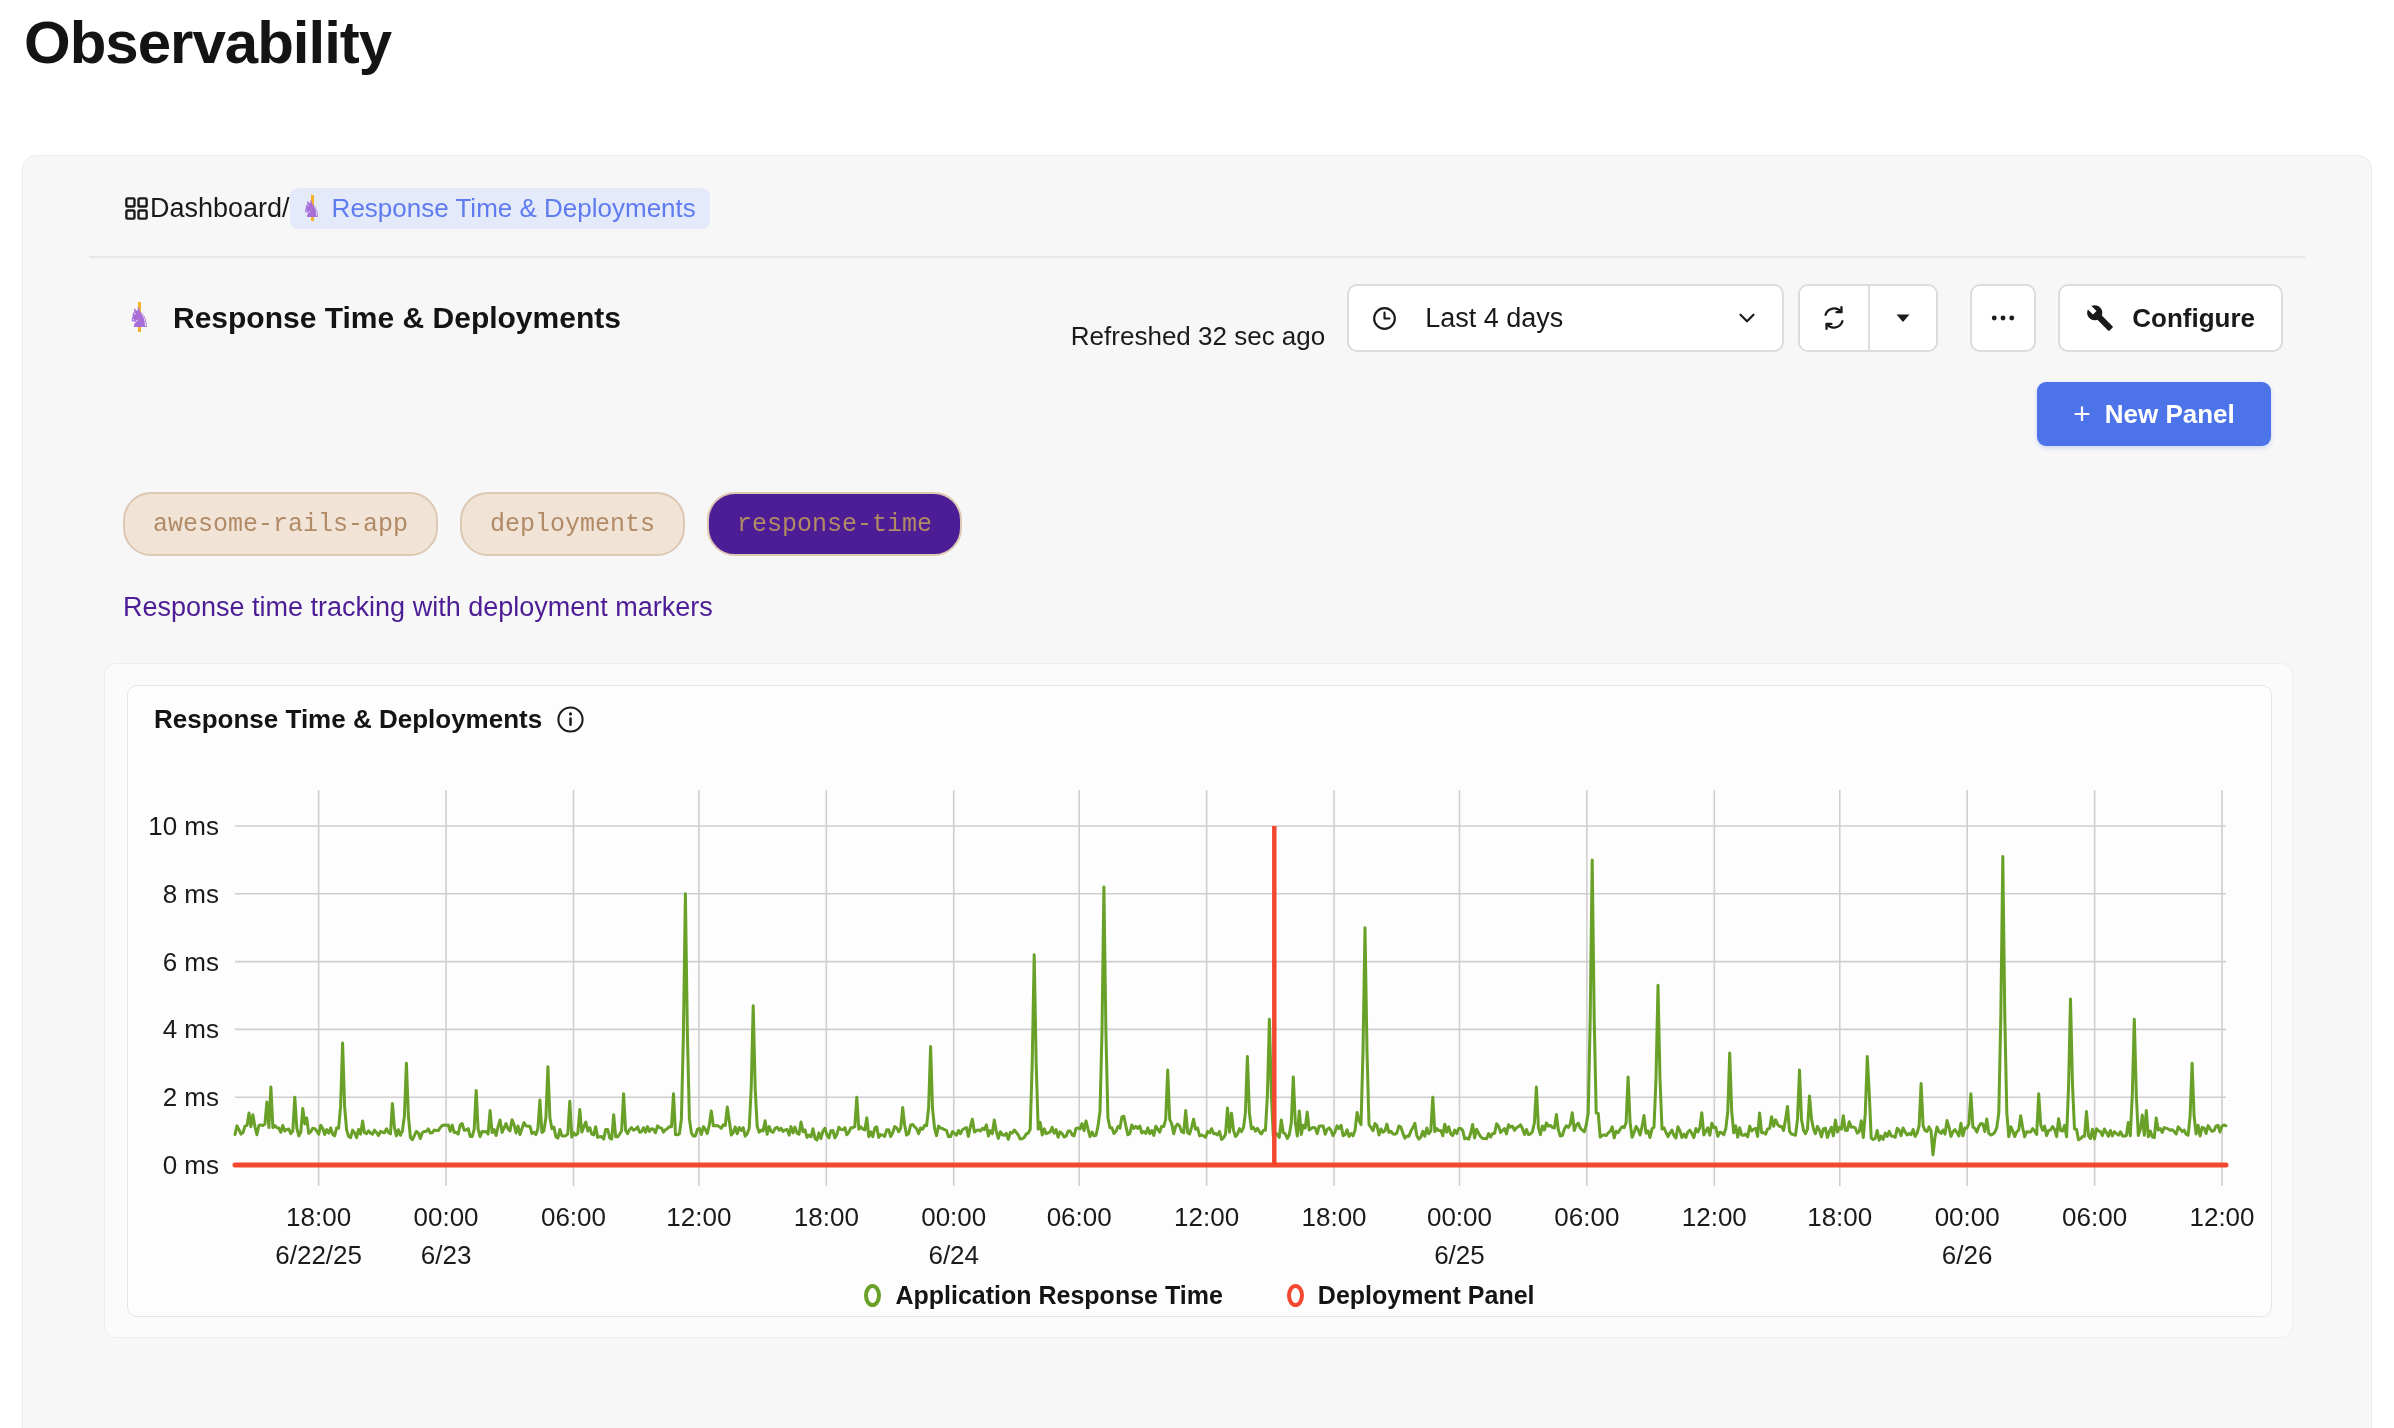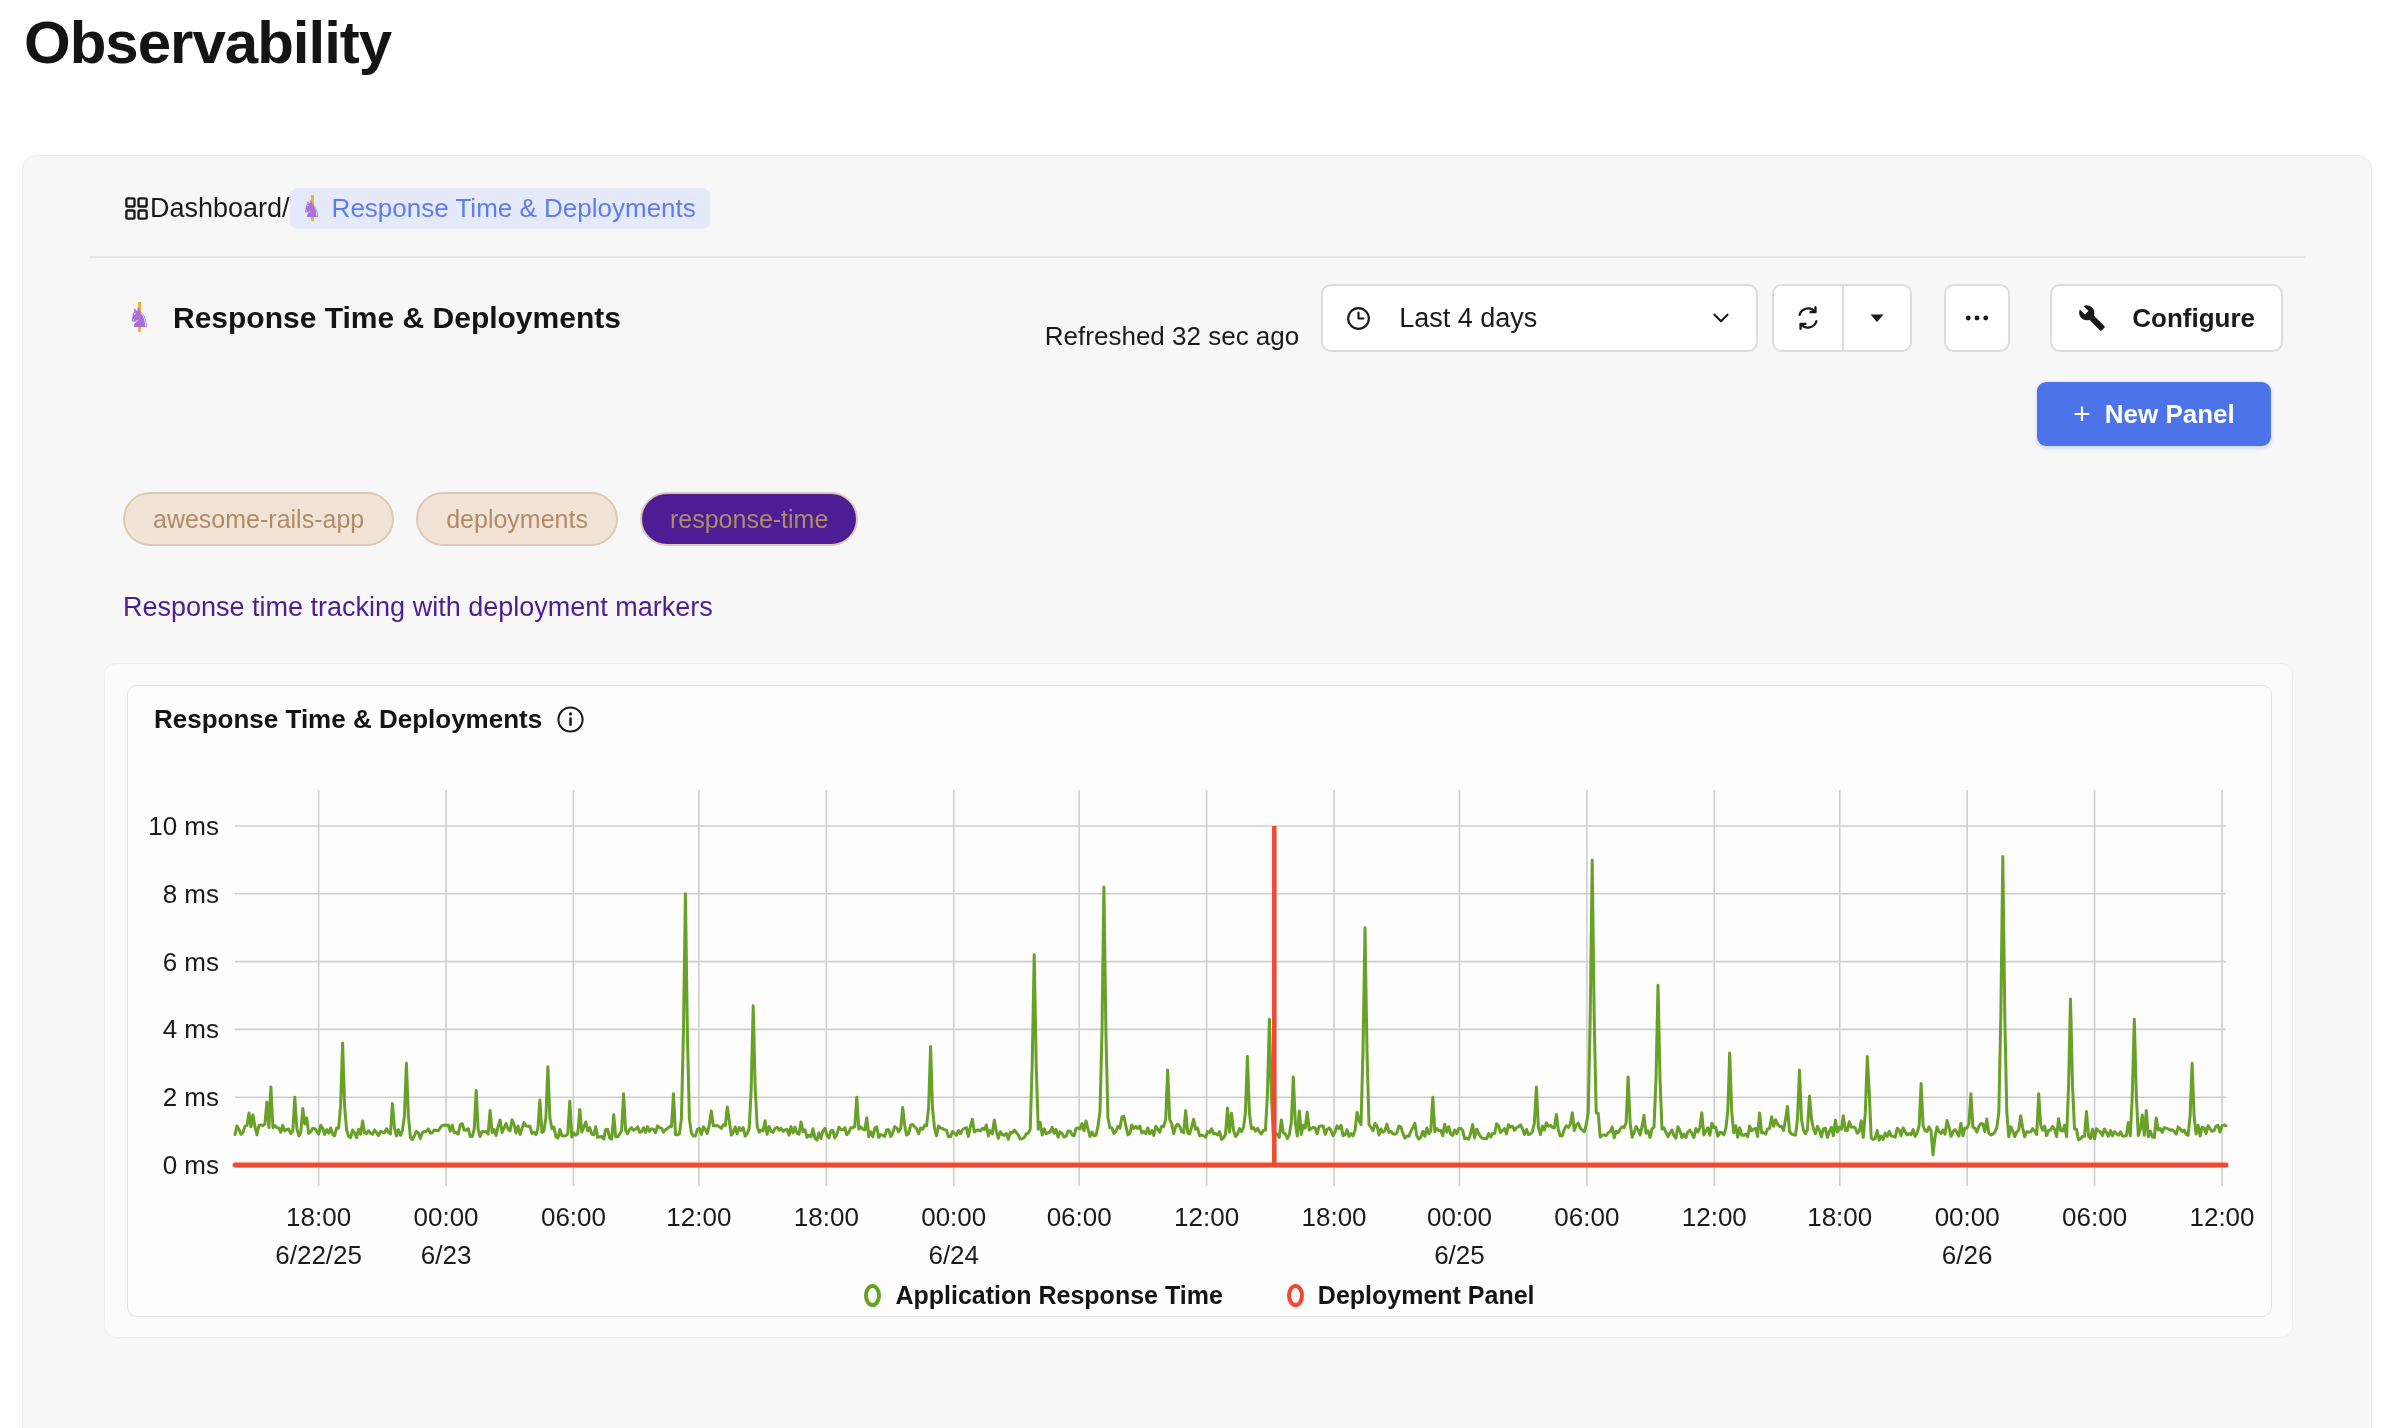--- a/index.html
+++ b/index.html
@@ -39,33 +39,33 @@
 
   .btn { display:flex; align-items:center; justify-content:center; background:#fff;
          border:2px solid #dcdcde; border-radius:10px; height:68px; cursor:pointer; color:#1a1a1a; }
   .dropdown { width:437px; justify-content:flex-start; padding:0 22px; gap:27px; font-size:27px; }
   .dropdown .chev { margin-left:auto; }
   .split { display:flex; height:68px; border:2px solid #dcdcde; border-radius:10px; background:#fff; overflow:hidden; }
   .split .half { display:flex; align-items:center; justify-content:center; width:68px; height:100%;
                  cursor:pointer; background:#fff; border:none; }
   .split .half + .half { border-left:2px solid #dcdcde; }
   .more-btn { width:66px; margin-left:18px; }
-  .configure-btn { padding:0 26px; gap:26px; font-size:26px; font-weight:600; margin-left:26px; }
+  .configure-btn { padding:0 26px; gap:18px; font-size:26px; font-weight:600; margin-left:8px; }
 
   .newpanel-row { position:absolute; right:100px; top:226px; }
   .new-panel-btn { display:flex; align-items:center; justify-content:center; gap:14px;
                    width:234px; height:64px; border:none; border-radius:9px; cursor:pointer;
                    color:#fff; font-size:26px; font-weight:600; font-family:inherit;
                    box-shadow:0 2px 4px rgba(70,110,230,0.25); }
   .new-panel-btn .plus { font-size:30px; font-weight:400; line-height:1; }
 
   
   .tags-row { position:absolute; left:100px; top:336px; display:flex; gap:22px; }
-  .tag { display:inline-flex; align-items:center; height:54px; padding:0 28px; border-radius:28px;
-         font-size:25px; font-weight:500; cursor:pointer; }
+  .tag { display:inline-flex; align-items:center; height:64px; padding:0 28px; border-radius:28px;
+         font-size:25px; font-weight:500; cursor:pointer;font-family:Liberation Mono, monospace; }
 
   .description { position:absolute; left:100px; top:436px; font-size:27px; color:#4c1d95; }
 
   
   .inner-panel { position:absolute; left:81px; top:507px; width:2189px; height:675px;
                  background:#fbfbfc; border:1px solid #eeeef0; border-radius:12px; }
   .chart-card { position:absolute; left:22px; top:21px; width:2145px; height:632px;
                 background:#fdfdfd; border:1px solid #e5e5e7; border-radius:10px; }
   .panel-title-row { position:absolute; left:26px; top:18px; display:flex; align-items:center; gap:14px; }
   .panel-title { font-size:26px; font-weight:700; color:#141414; }

